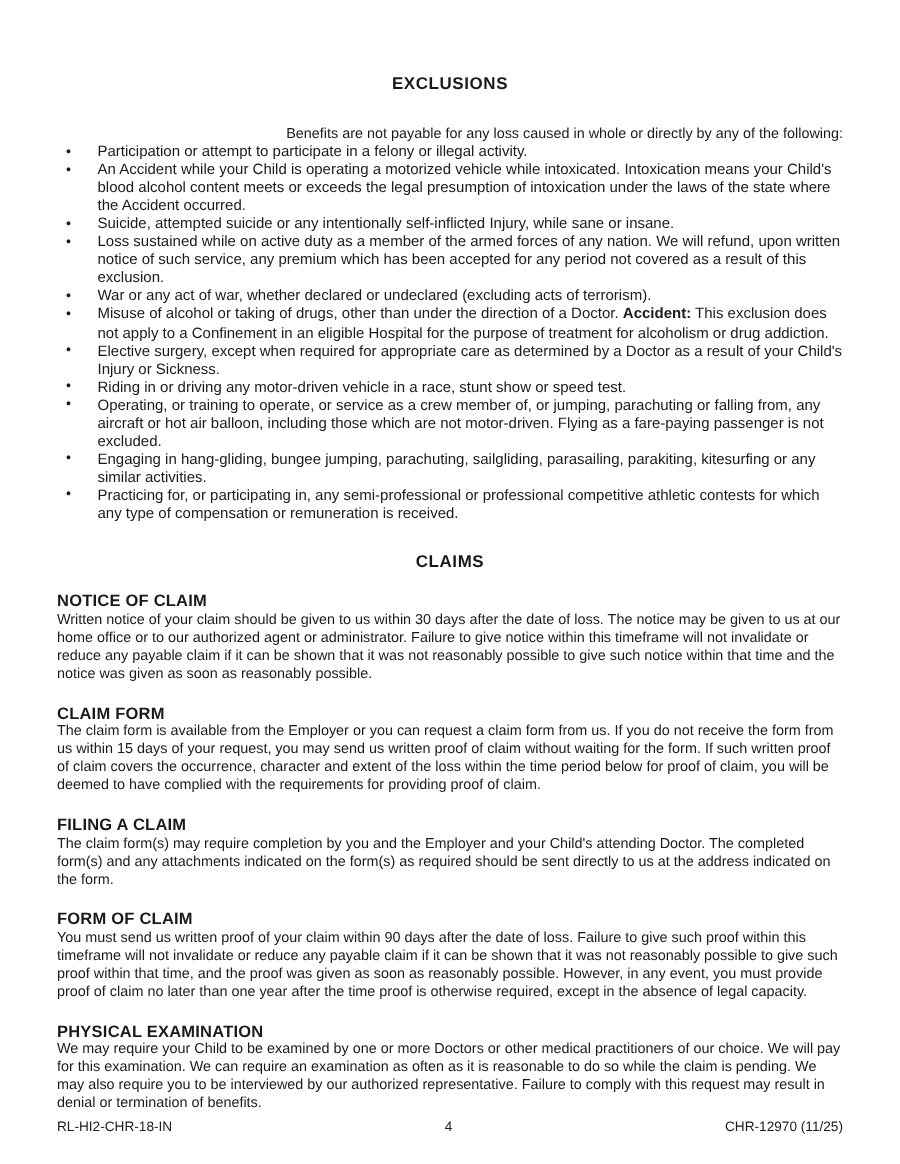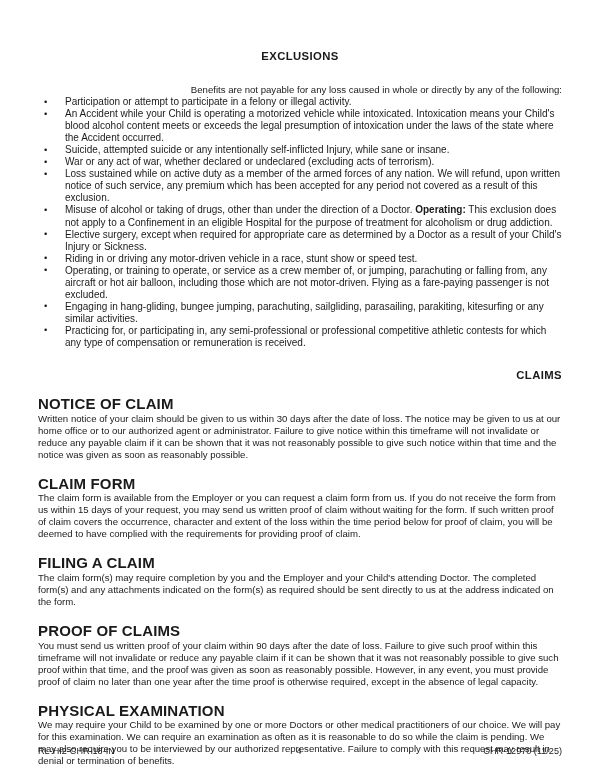--- a/index.html
+++ b/index.html
@@ -24,21 +24,21 @@
     padding: 0 38px;
   }
   .centered-heading {
     text-align: center;
     font-size: 11.3px;
     font-weight: bold;
     letter-spacing: 0.4px;
     margin: 0;
   }
   #exclusions-heading { padding-top: 50px; }
-  #claims-heading { padding-top: 20px; text-align: right; }
+  #claims-heading { padding-top: 20px; }
 
   .intro {
     font-size: 9.6px;
     line-height: 12.05px;
     margin: 0;
     padding-top: 22px;
     text-align: right;
   }
 
   ul.bullets {
@@ -59,21 +59,21 @@
     position: absolute;
     left: 6px;
     top: -0.5px;
     font-size: 9.5px;
     line-height: 12.05px;
     color: #1a1a1a;
   }
 
   .section { margin: 0; }
   .section-heading {
-    font-size: 15px;
+    font-size: 11px;
     font-weight: bold;
     margin: 0;
     padding-top: 14px;
     letter-spacing: 0.15px;
   }
   .section-body {
     font-size: 9.6px;
     line-height: 12.05px;
     margin: 0;
     padding-top: 0.5px;
@@ -102,23 +102,23 @@
 <div class="page">
 
   <h1 class="centered-heading" id="exclusions-heading">EXCLUSIONS</h1>
 
   <p class="intro">Benefits are not payable for any loss caused in whole or directly by any of the following:</p>
 
   <ul class="bullets" id="exclusions-list">
       <li>Participation or attempt to participate in a felony or illegal activity.</li>
       <li>An Accident while your Child is operating a motorized vehicle while intoxicated.  Intoxication means your Child's blood alcohol content meets or exceeds the legal presumption of intoxication under the laws of the state where the Accident occurred.</li>
       <li>Suicide, attempted suicide or any intentionally self-inflicted Injury, while sane or insane.</li>
+      <li>Loss sustained while on active duty as a member of the armed forces of any nation.  We will refund, upon written notice of such service, any premium which has been accepted for any period not covered as a result of this exclusion.</li>
       <li>War or any act of war, whether declared or undeclared (excluding acts of terrorism).</li>
-      <li>Loss sustained while on active duty as a member of the armed forces of any nation.  We will refund, upon written notice of such service, any premium which has been accepted for any period not covered as a result of this exclusion.</li>
-      <li><span>Misuse of alcohol or taking of drugs, other than under the direction of a Doctor.  </span><span class="bold-inline">Operating:</span><span> This exclusion does not apply to a Confinement in an eligible Hospital for the purpose of treatment for alcoholism or drug addiction.</span></li>
+      <li><span>Misuse of alcohol or taking of drugs, other than under the direction of a Doctor.  </span><span class="bold-inline">Accident:</span><span> This exclusion does not apply to a Confinement in an eligible Hospital for the purpose of treatment for alcoholism or drug addiction.</span></li>
       <li>Elective surgery, except when required for appropriate care as determined by a Doctor as a result of your Child's Injury or Sickness.</li>
       <li>Riding in or driving any motor-driven vehicle in a race, stunt show or speed test.</li>
       <li>Operating, or training to operate, or service as a crew member of, or jumping, parachuting or falling from, any aircraft or hot air balloon, including those which are not motor-driven.  Flying as a fare-paying passenger is not excluded.</li>
       <li>Engaging in hang-gliding, bungee jumping, parachuting, sailgliding, parasailing, parakiting, kitesurfing or any similar activities.</li>
       <li>Practicing for, or participating in, any semi-professional or professional competitive athletic contests for which any type of compensation or remuneration is received.</li>
     </ul>
 
   <h1 class="centered-heading" id="claims-heading">CLAIMS</h1>
 
   <div id="claims-sections">
@@ -128,21 +128,21 @@
       </div>
       <div class="section">
         <div class="section-heading">CLAIM FORM</div>
         <p class="section-body">The claim form is available from the Employer or you can request a claim form from us.  If you do not receive the form from us within 15 days of your request, you may send us written proof of claim without waiting for the form.  If such written proof of claim covers the occurrence, character and extent of the loss within the time period below for proof of claim, you will be deemed to have complied with the requirements for providing proof of claim.</p>
       </div>
       <div class="section">
         <div class="section-heading">FILING A CLAIM</div>
         <p class="section-body">The claim form(s) may require completion by you and the Employer and your Child's attending Doctor.  The completed form(s) and any attachments indicated on the form(s) as required should be sent directly to us at the address indicated on the form.</p>
       </div>
       <div class="section">
-        <div class="section-heading">PROOF OF CLAIMS</div>
+        <div class="section-heading">FORM OF CLAIM</div>
         <p class="section-body">You must send us written proof of your claim within 90 days after the date of loss.  Failure to give such proof within this timeframe will not invalidate or reduce any payable claim if it can be shown that it was not reasonably possible to give such proof within that time, and the proof was given as soon as reasonably possible.  However, in any event, you must provide proof of claim no later than one year after the time proof is otherwise required, except in the absence of legal capacity.</p>
       </div>
       <div class="section">
         <div class="section-heading">PHYSICAL EXAMINATION</div>
         <p class="section-body">We may require your Child to be examined by one or more Doctors or other medical practitioners of our choice.  We will pay for this examination.  We can require an examination as often as it is reasonable to do so while the claim is pending.  We may also require you to be interviewed by our authorized representative.  Failure to comply with this request may result in denial or termination of benefits.</p>
       </div>
     </div>
 
   <div class="footer">
     <span class="footer-left">RL-HI2-CHR-18-IN</span>

